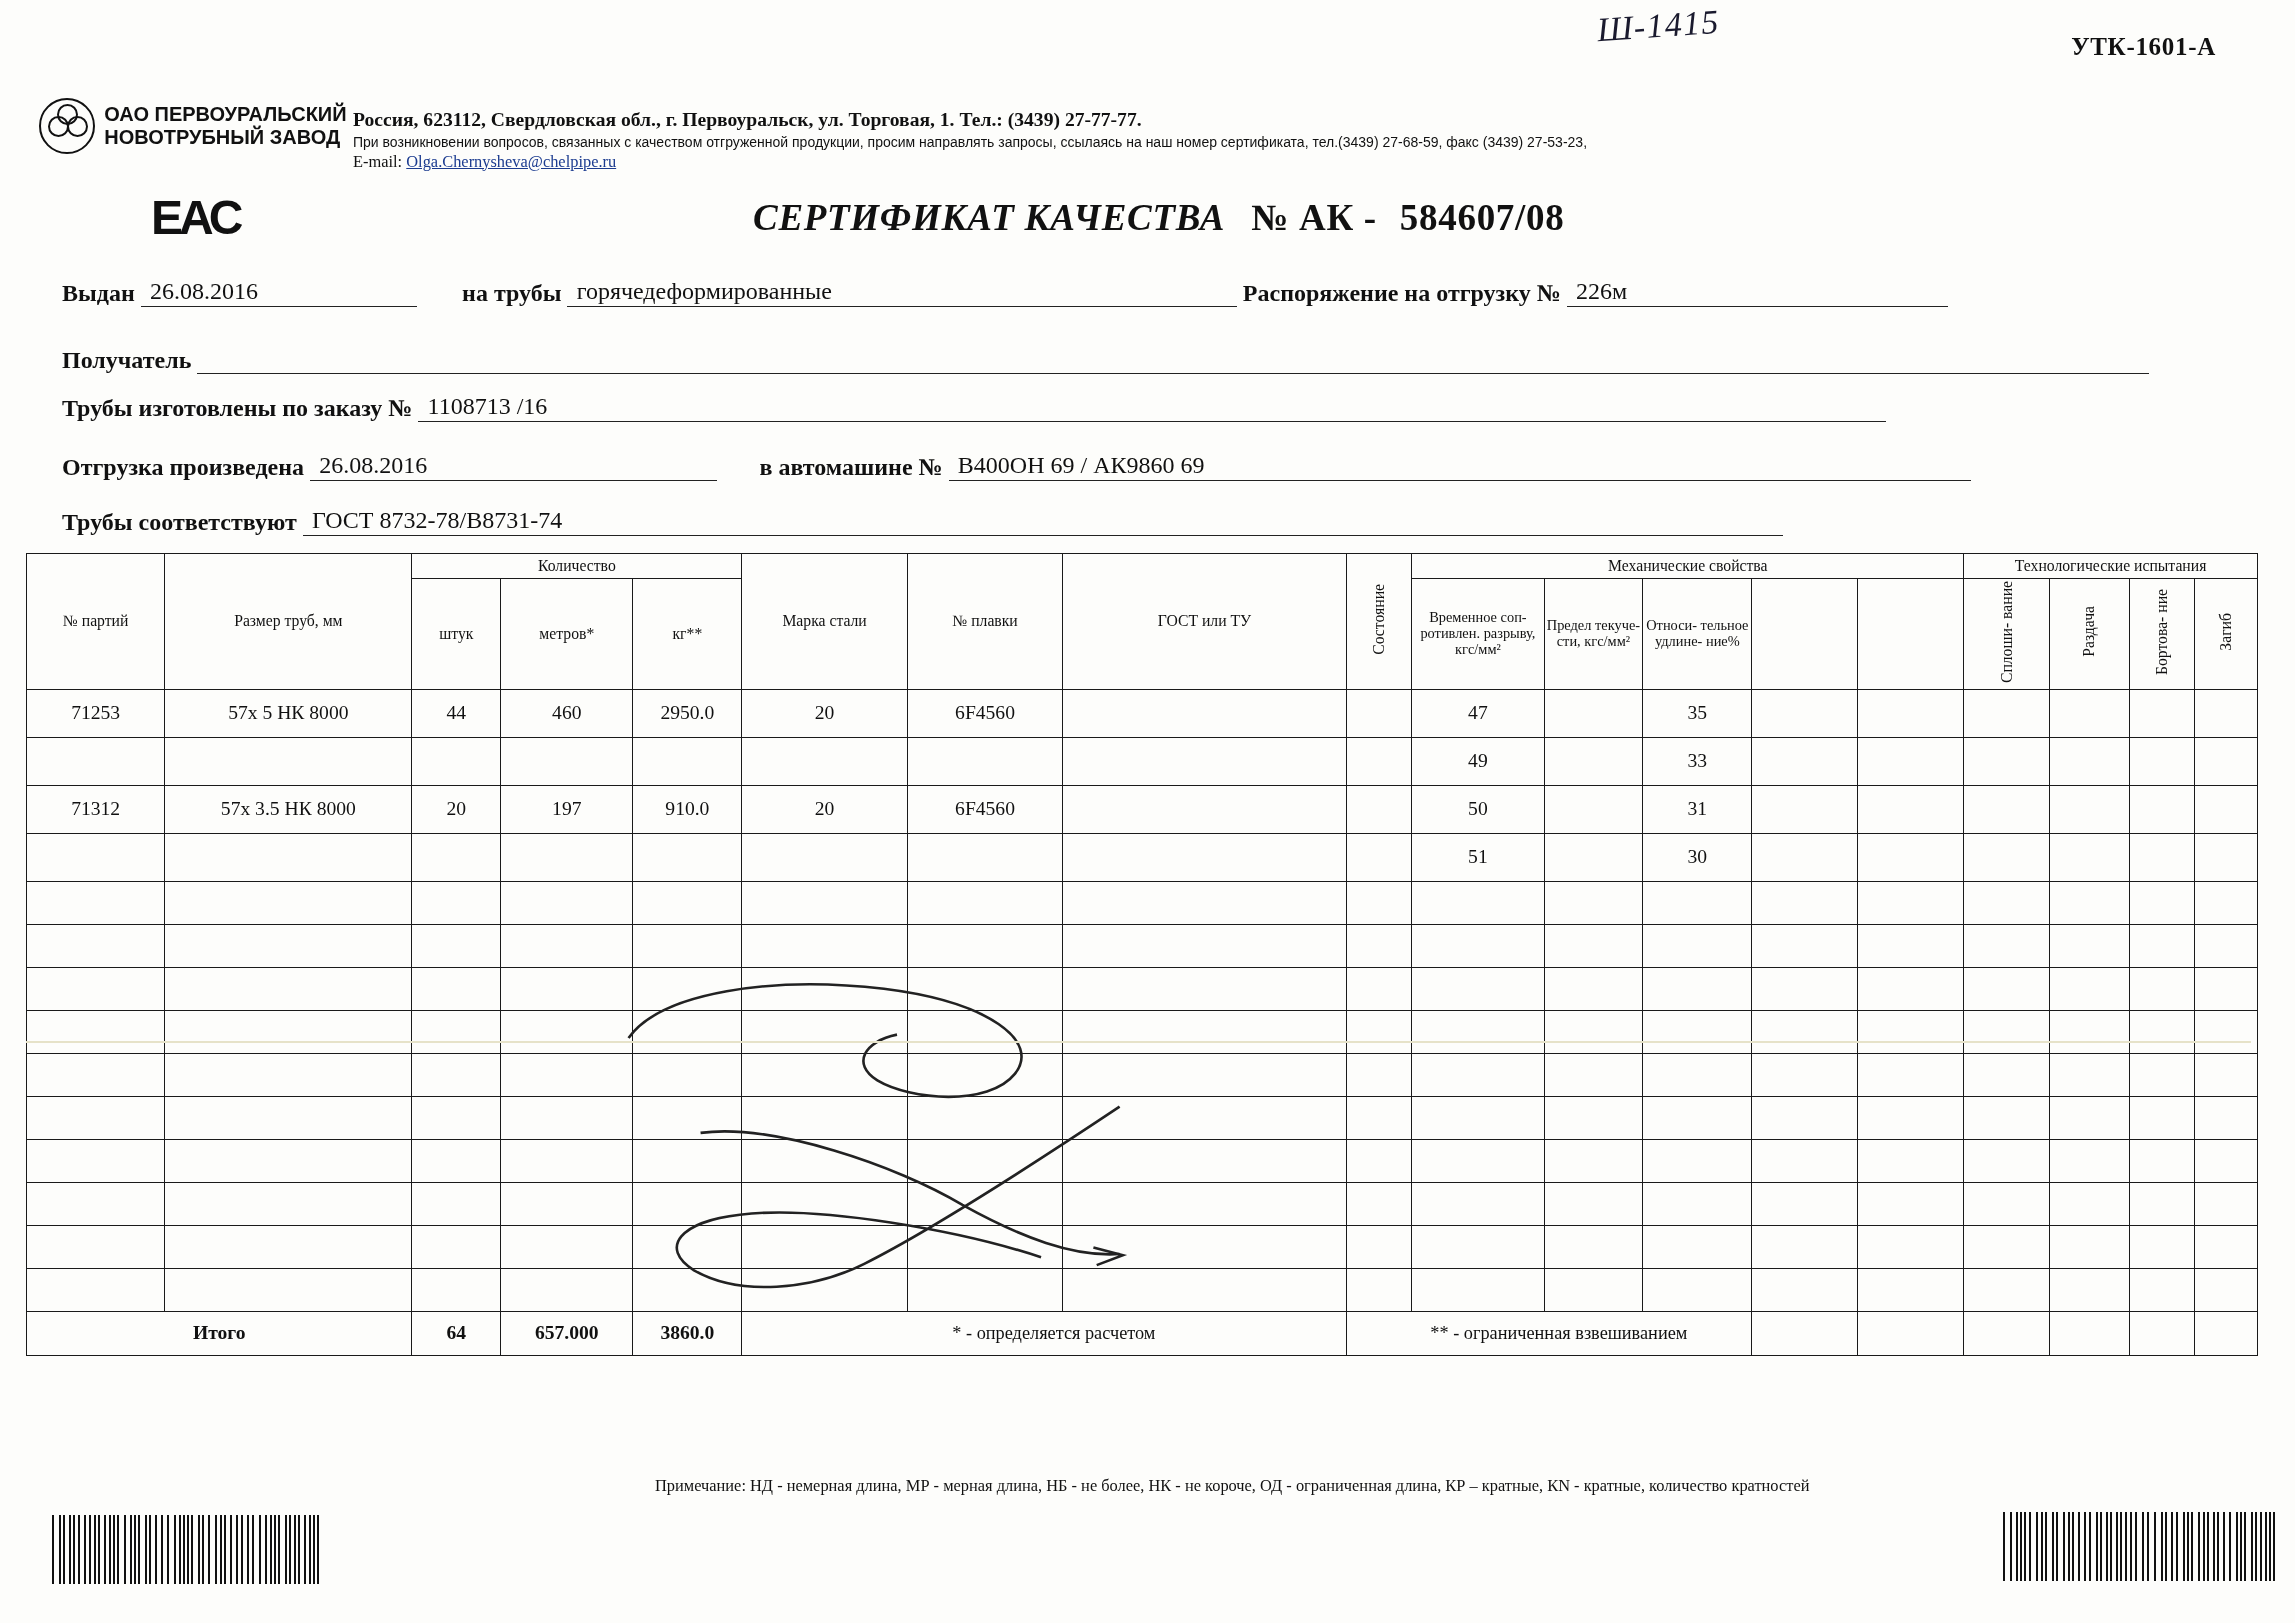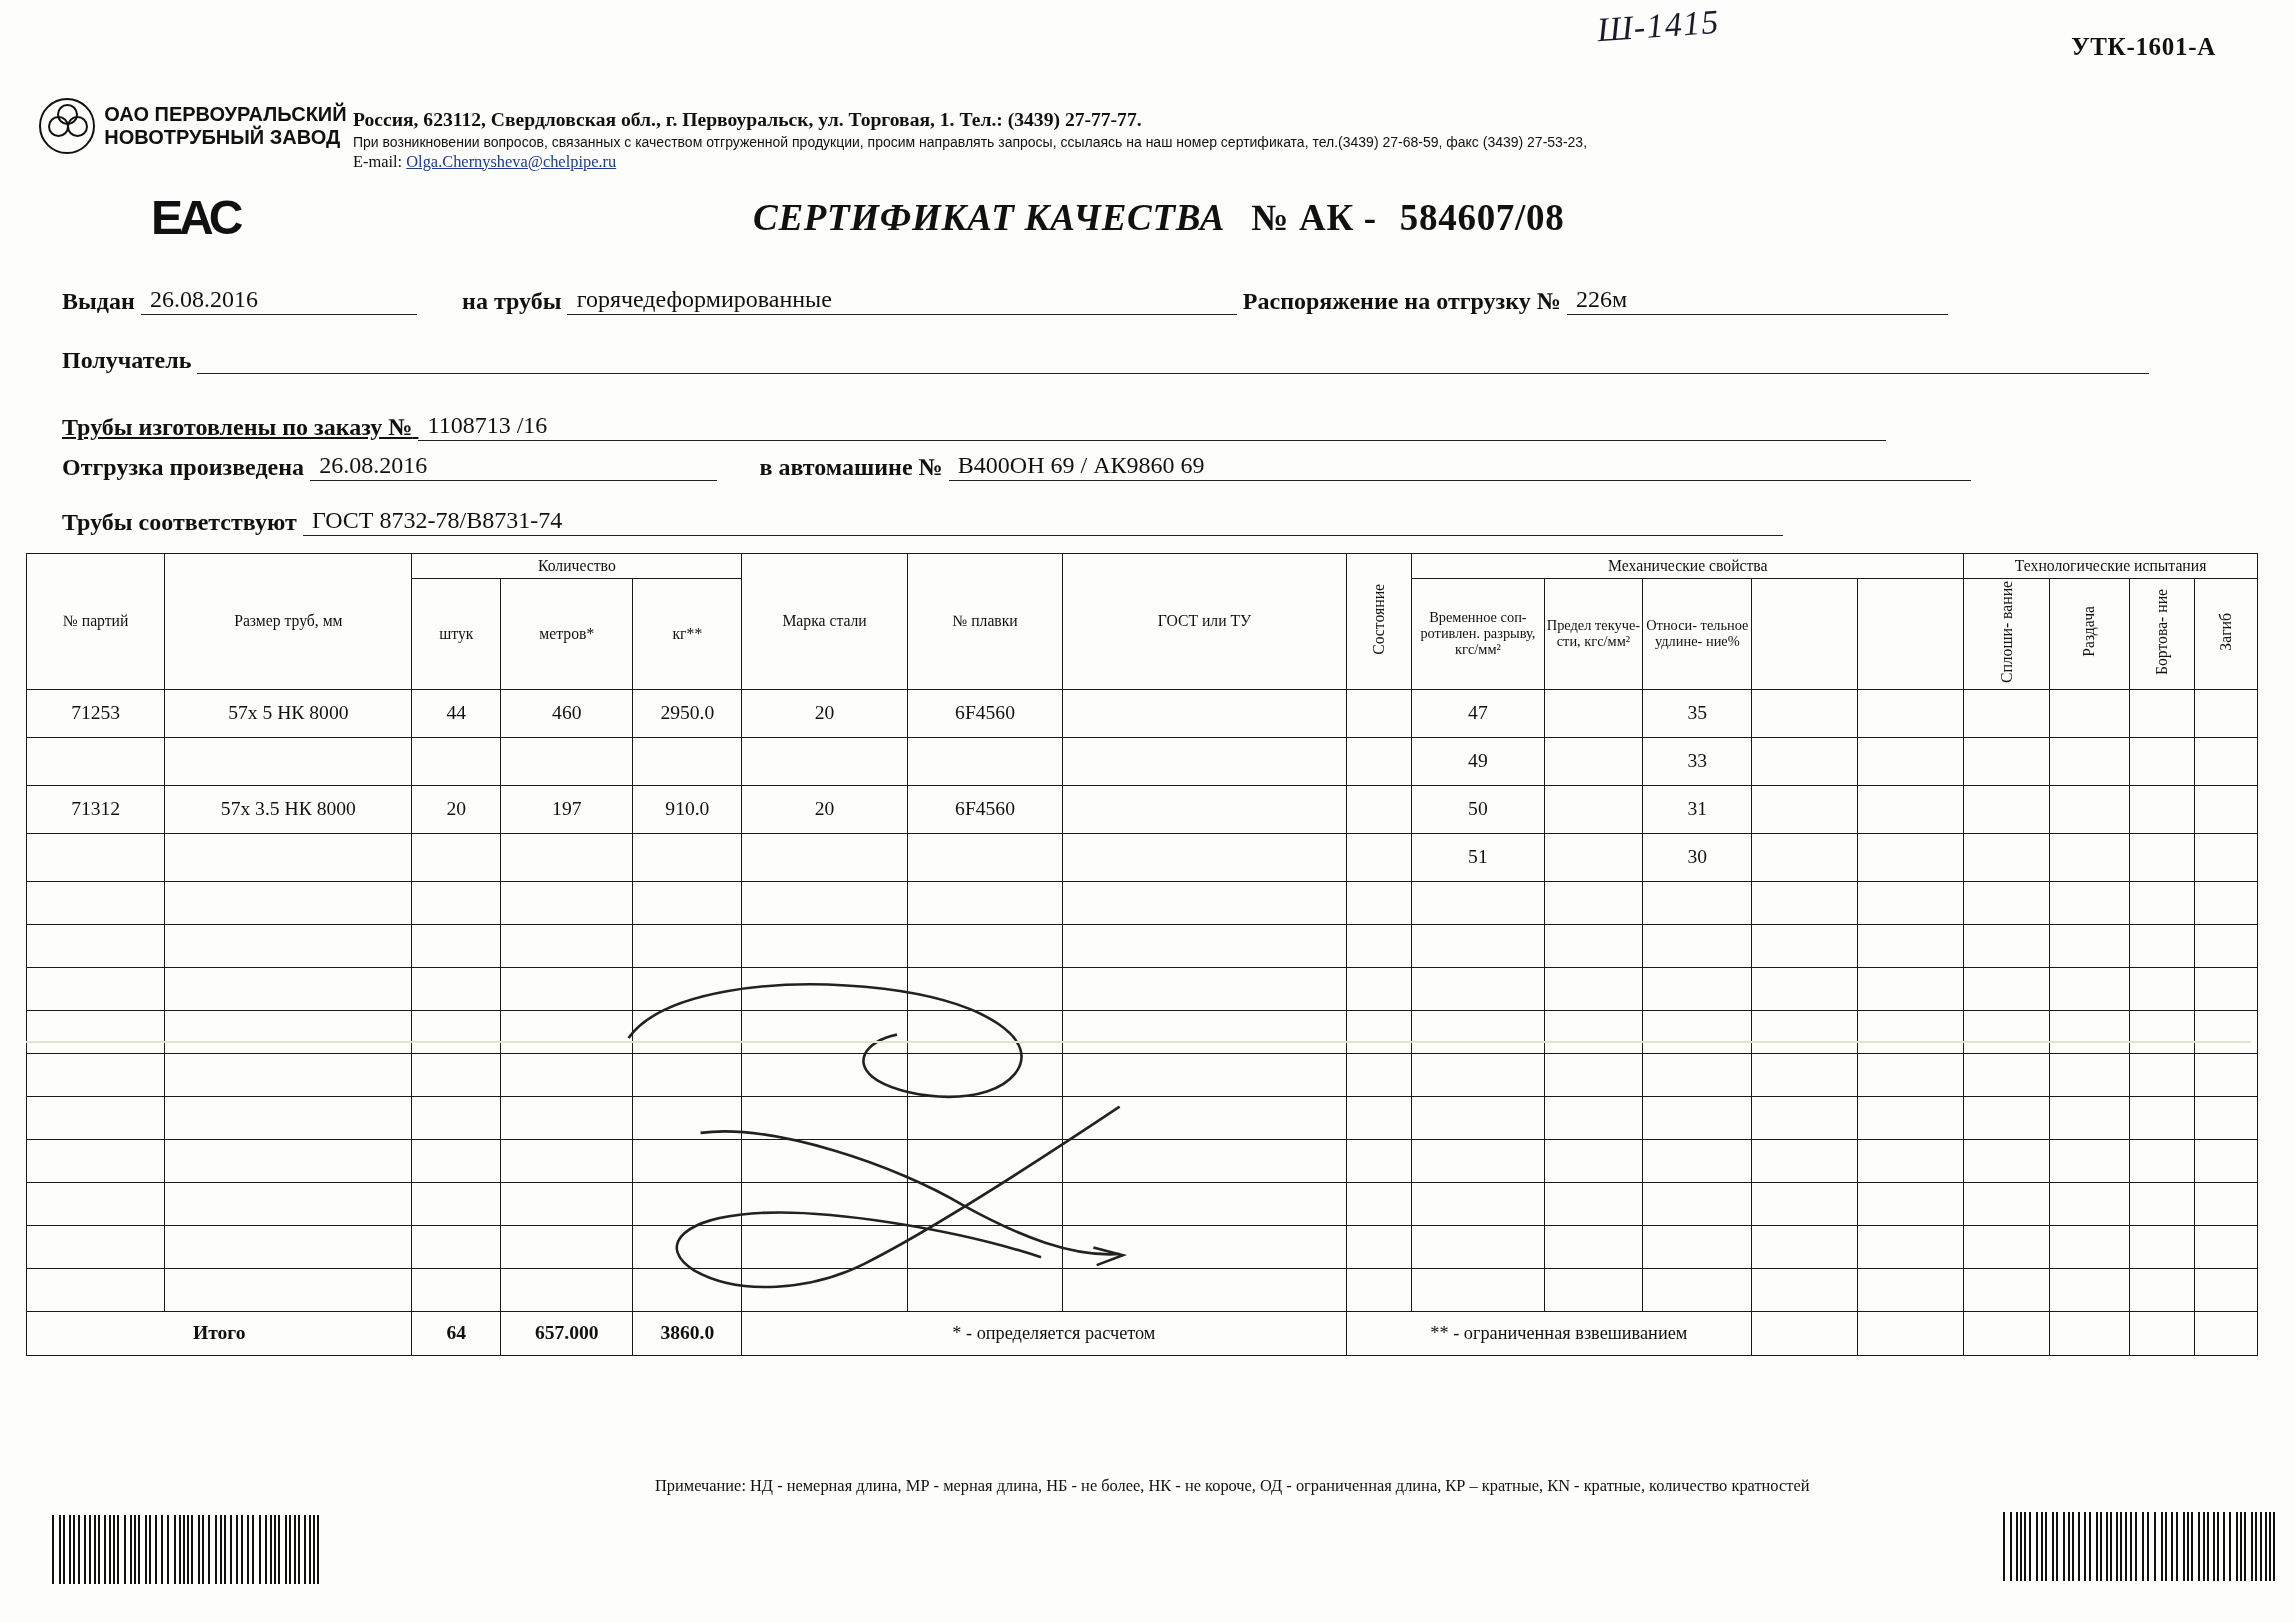--- a/index.html
+++ b/index.html
@@ -157,31 +157,31 @@
 
   <div class="title">
     <span>СЕРТИФИКАТ КАЧЕСТВА</span><span class="num">№  АК -</span>
     <span class="num" style="margin-left:13px;font-weight:bold;">584607/08</span>
   </div>
 
   <div class="fline" style="left:62px;top:278px;">
     <span class="flabel">Выдан</span>
     <span class="fval" style="width:262px;">26.08.2016</span>
     <span class="flabel" style="margin-left:39px;">на трубы</span>
-    <span class="fval" style="width:655px;margin-top:8px;">горячедеформированные</span>
+    <span class="fval" style="width:655px;">горячедеформированные</span>
     <span class="flabel" style="">Распоряжение на отгрузку №</span>
     <span class="fval" style="width:367px;">226м</span>
   </div>
 
   <div class="fline" style="left:62px;top:347px;">
     <span class="flabel">Получатель</span>
     <span class="fval empty" style="width:1937px;"></span>
   </div>
 
-  <div class="fline" style="left:62px;top:412px;text-decoration:underline;">
+  <div class="fline" style="left:62px;top:393px;">
     <span class="flabel">Трубы изготовлены по заказу №</span>
     <span class="fval" style="width:1453px;">1108713    /16</span>
   </div>
 
   <div class="fline" style="left:62px;top:452px;">
     <span class="flabel">Отгрузка произведена</span>
     <span class="fval" style="width:393px;">26.08.2016</span>
     <span class="flabel" style="margin-left:36px;">в автомашине №</span>
     <span class="fval" style="width:1008px;">В400ОН 69 / АК9860 69</span>
   </div>

